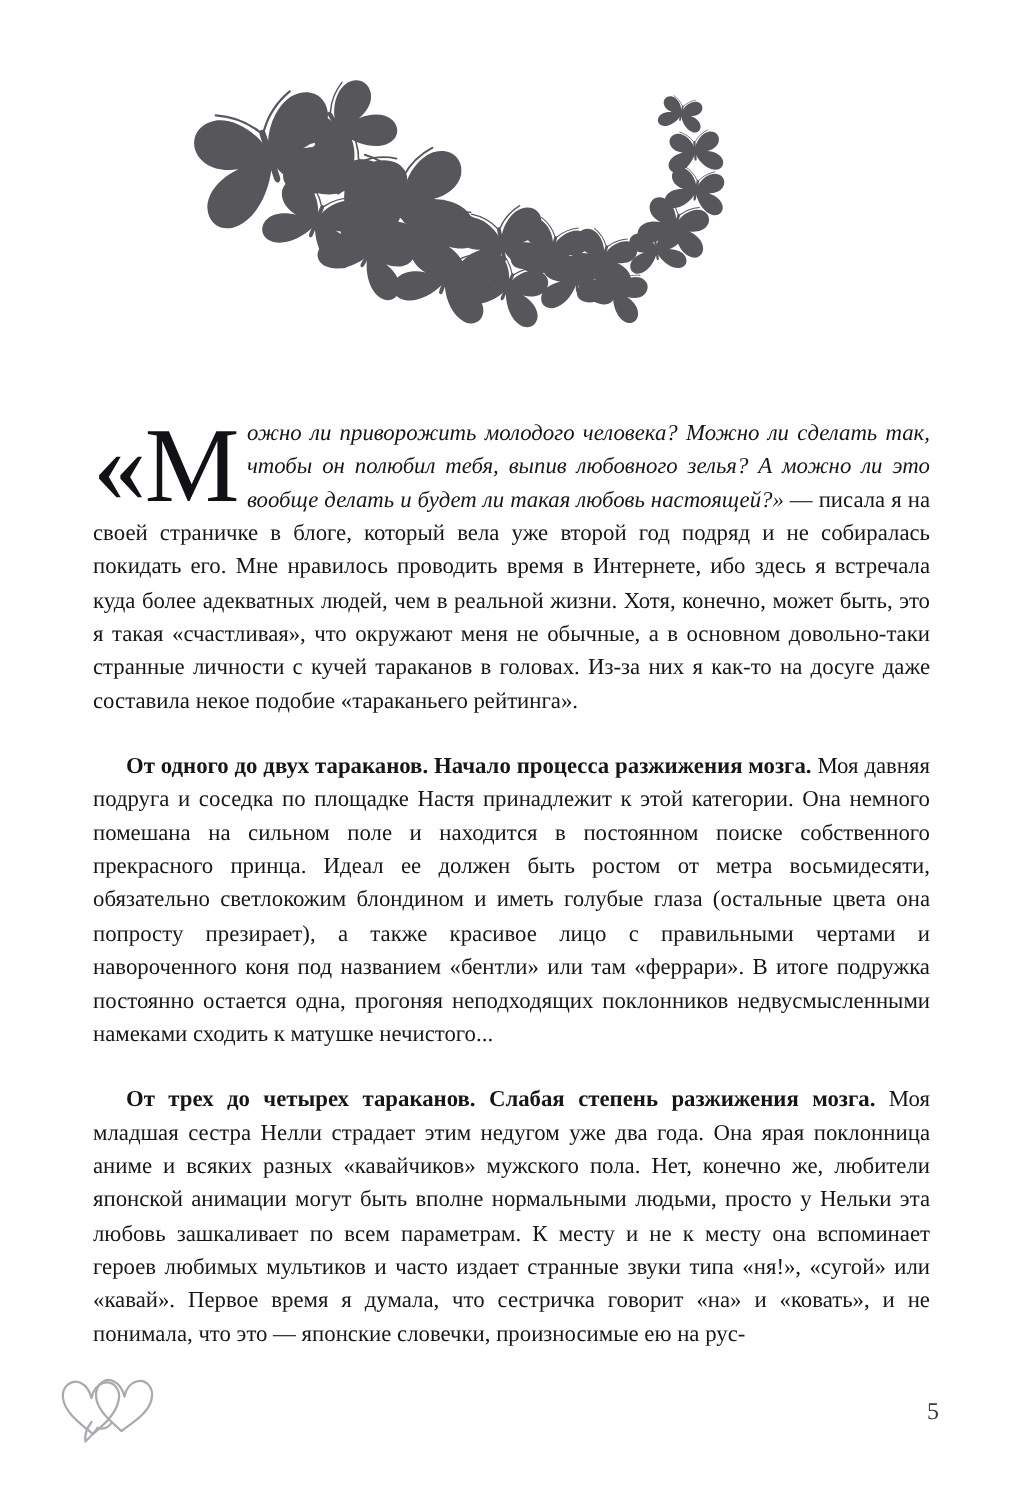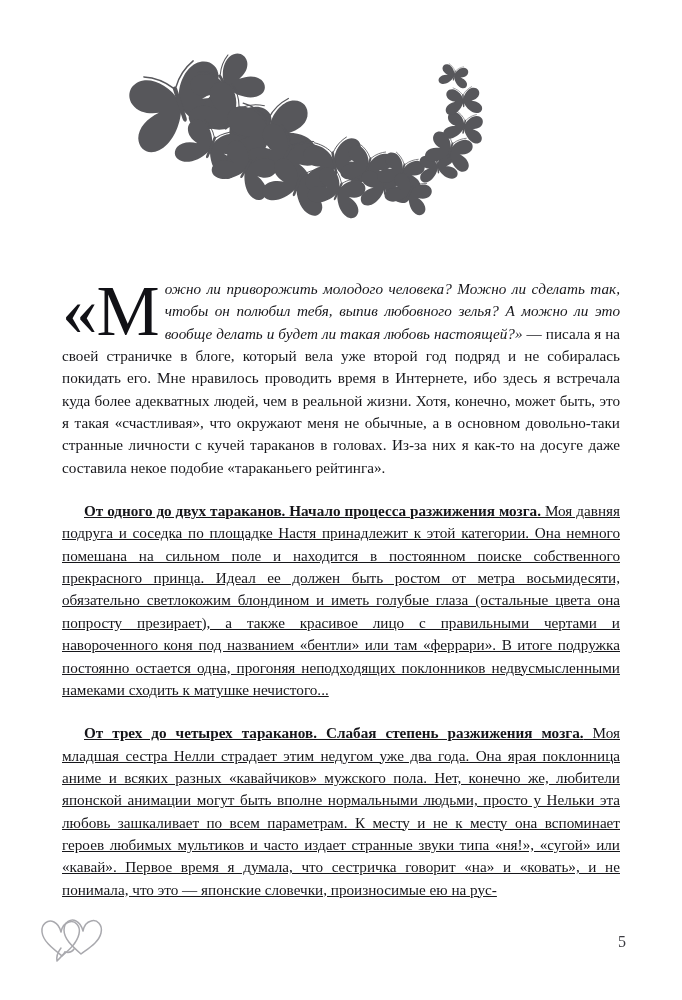--- a/index.html
+++ b/index.html
@@ -49,21 +49,20 @@
     text-justify: inter-word;
     hyphens: manual;
     color: #16161a;
   }
   p.lead {
     text-indent: 0;
   }
   p.body-para {
     text-indent: 22px;
     margin-top: 21px;
-    text-decoration: underline;
   }
 
   
   .dropcap {
     float: left;
     font-family: "Liberation Serif", "DejaVu Serif", serif;
     font-size: 71px;
     line-height: 0.86;
     font-weight: 400;
     margin: 3px 6px 0 0;

